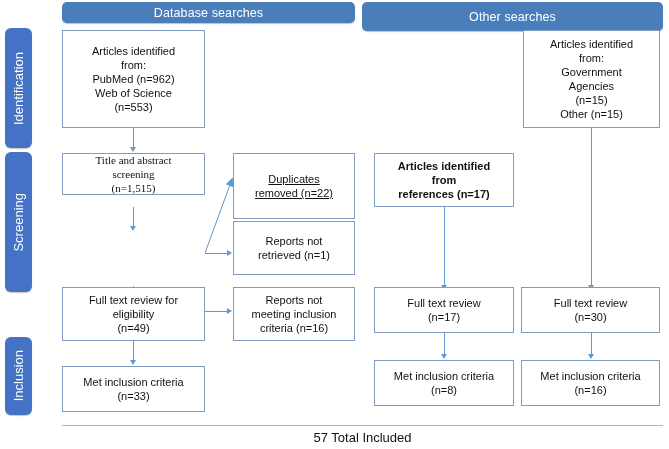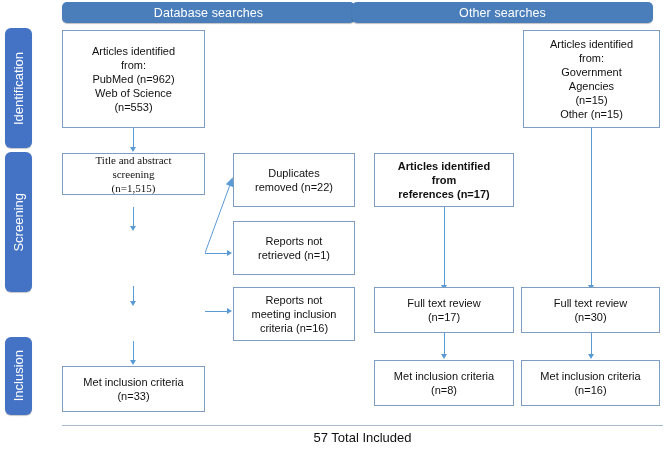--- a/index.html
+++ b/index.html
@@ -112,21 +112,21 @@
 </style>
 </head>
 <body>
 
 <div id="canvas">
 
   <div class="phase-header" style="left:62px; top:2px; width:293px; height:21px;">
     <span>Database searches</span>
   </div>
 
-  <div class="phase-header" style="left:352px; top:2px; width:301px; height:21px;">
+  <div class="phase-header" style="left:362px; top:2px; width:301px; height:29px;">
     <span>Other searches</span>
   </div>
 
   <div class="stage-bar" style="left:5px; top:28px; width:27px; height:120px;">
     <span>Identification</span>
   </div>
 
   <div class="stage-bar" style="left:5px; top:152px; width:27px; height:140px;">
     <span>Screening</span>
   </div>
@@ -156,21 +156,21 @@
 
   <div class="vline" style="left:591px; top:128px; height:158px;"></div>
   <div class="arrow-down" style="left:587.5px; top:285px;"></div>
 
   <div class="flow-box" style="left:62px; top:153px; width:143px; height:42px;font-family:Liberation Serif, serif;">
     <div class="txt">Title and abstract
 screening
 (n=1,515)</div>
   </div>
 
-  <div class="flow-box" style="left:233px; top:153px; width:122px; height:54px;">
+  <div class="flow-box" style="left:233px; top:153px; width:122px; height:66px;text-decoration:underline;">
     <div class="txt">Duplicates
 removed (n=22)</div>
   </div>
 
   <div class="flow-box" style="left:374px; top:153px; width:140px; height:54px;font-weight:bold;">
     <div class="txt">Articles identified from
 references (n=17)</div>
   </div>
 
   <div class="vline" style="left:444px; top:207px; height:79px;"></div>
@@ -191,20 +191,25 @@
       <polygon points="26,2 30,11 22,11" fill="#5b9bd5" transform="rotate(21 26 7)"></polygon>
     </svg>
   </div>
 
   <div class="hline" style="left:205px; top:253px; width:23px;"></div>
   <div class="arrow-right" style="left:227px; top:249.5px;"></div>
 
   <div class="vline" style="left:133px; top:286px; height:16px;"></div>
   <div class="arrow-down" style="left:129.5px; top:301px;"></div>
 
+  <div class="flow-box" style="left:62px; top:287px; width:143px; height:54px;">
+    <div class="txt">Full text review for
+eligibility
+(n=49)</div>
+  </div>
 
   <div class="flow-box" style="left:233px; top:287px; width:122px; height:54px;">
     <div class="txt">Reports not
 meeting inclusion
 criteria (n=16)</div>
   </div>
 
   <div class="flow-box" style="left:374px; top:287px; width:140px; height:46px;">
     <div class="txt">Full text review
 (n=17)</div>

